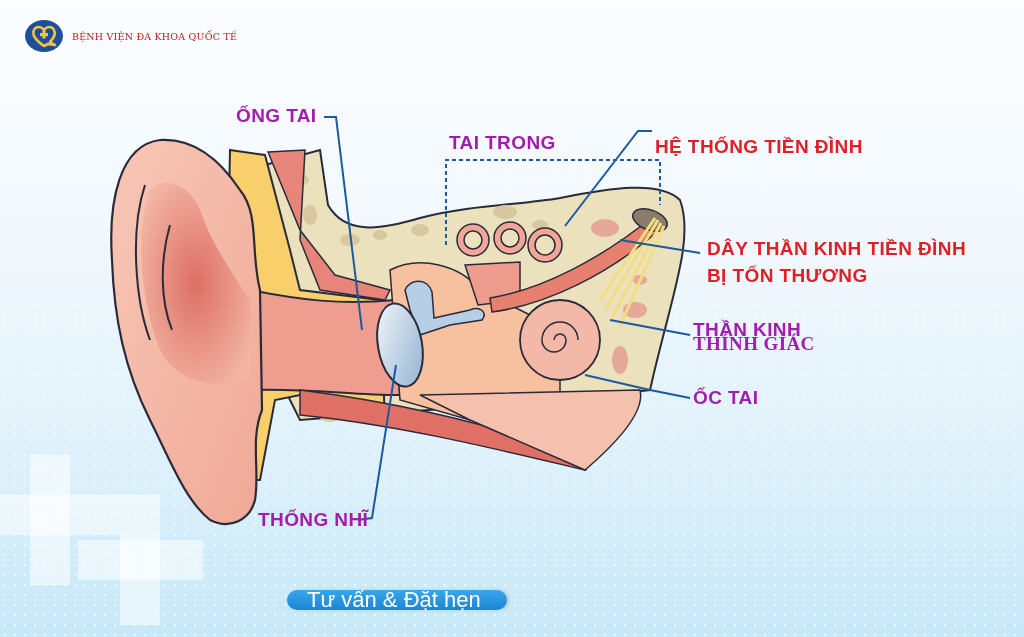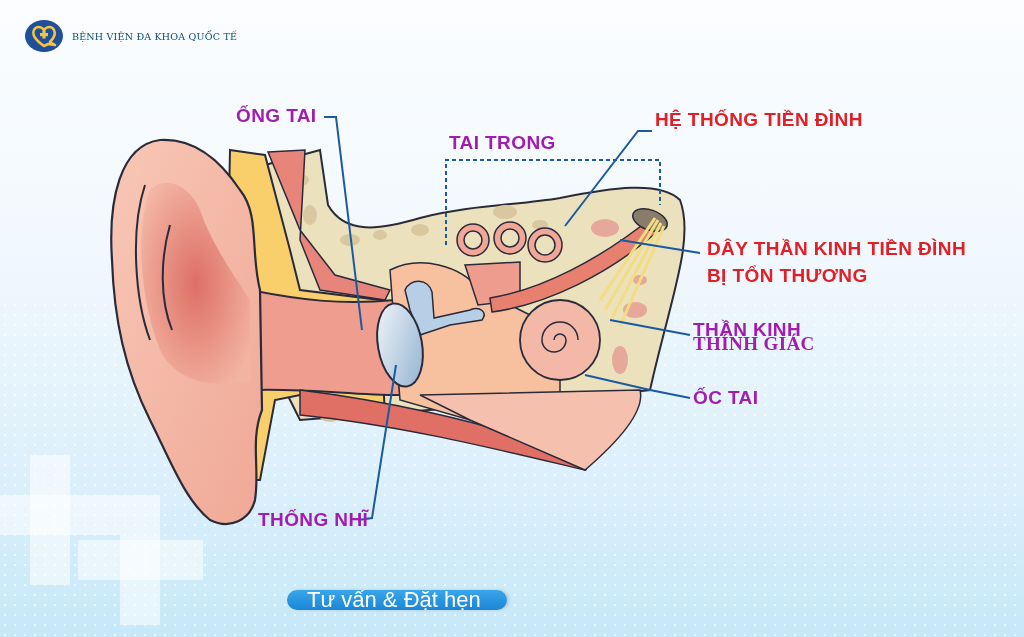--- a/index.html
+++ b/index.html
@@ -6,21 +6,21 @@
   body { width:1024px; height:637px; overflow:hidden; position:relative;
     font-family:"DejaVu Sans", sans-serif; }
   .bg { position:absolute; inset:0;
     background: linear-gradient(180deg, #fbfdff 0%, #f1f8fd 40%, #dcf0fb 75%, #c6e8f8 100%); }
   .bg-dots { position:absolute; left:0; right:0; top:300px; bottom:0;
     background-image: radial-gradient(circle, rgba(255,255,255,0.9) 1px, transparent 1.3px);
     background-size: 10px 10px; opacity:0.7; }
   .cross { position:absolute; background:rgba(255,255,255,0.55); }
   .logo { position:absolute; left:24px; top:18px; display:flex; align-items:center; }
   .logo-badge { width:40px; height:36px; }
-  .logo-text { margin-left:8px; color:#0c4a6e; }
+  .logo-text { margin-left:8px; color:#b91c1c; }
   .logo-sub { font-size:9.5px; letter-spacing:0.2px; line-height:11px; font-family:"DejaVu Serif", serif; }
   .logo-main { font-size:19px; font-weight:bold; line-height:22px; font-family:"DejaVu Sans", sans-serif; letter-spacing:0.3px; }
   .lbl { position:absolute; font-weight:bold; white-space:nowrap; font-family:"Liberation Sans", sans-serif; letter-spacing:0.4px; }
   .blue { color:#a21caf; }
   .red { color:#e01f26; }
   .lbl-17 { font-size:19px; }
   svg.art { position:absolute; left:0; top:0; }
   .cta { position:absolute; left:287px; top:590px; height:20px; width:446px; display:flex; }
   .cta-left { background:linear-gradient(180deg,#3aa6ea,#1b86d6); border-radius:18px 0 0 18px; color:#fff;
     font-size:22px; font-family:"Liberation Sans", sans-serif; display:flex; align-items:center; padding-left:20px; width:220px; box-sizing:border-box; border-radius:18px; position:relative; z-index:2; box-shadow:2px 0 3px rgba(0,0,0,0.15);}
@@ -133,21 +133,21 @@
     <path d="M446 245 L446 160 L660 160 L660 205" stroke-dasharray="4 3"></path>
     <path d="M652 131 L638 131 L565 226"></path>
     <path d="M620 240 L700 253"></path>
     <path d="M610 320 L690 335"></path>
     <path d="M585 375 L650 390 L690 398"></path>
   </g>
 </svg>
 
 <div class="lbl blue lbl-17" style="left:236px;top:105px;">ỐNG TAI</div>
 <div class="lbl blue lbl-17" style="left:449px;top:132px;">TAI TRONG</div>
-<div class="lbl red lbl-17" style="left:655px;top:109px;">HỆ THỐNG TIỀN ĐÌNH</div>
+<div class="lbl red lbl-17" style="left:655px;top:136px;">HỆ THỐNG TIỀN ĐÌNH</div>
 <div class="lbl red lbl-17" style="left:707px;top:238px;">DÂY THẦN KINH TIỀN ĐÌNH</div>
 <div class="lbl red lbl-17" style="left:707px;top:265px;">BỊ TỔN THƯƠNG</div>
 <div class="lbl blue lbl-17" style="left:693px;top:319px;">THẦN KINH</div>
 <div class="lbl blue lbl-17" style="left:693px;top:333px;font-family:Liberation Serif, serif;">THÍNH GIÁC</div>
 <div class="lbl blue lbl-17" style="left:693px;top:387px;">ỐC TAI</div>
 <div class="lbl blue lbl-17" style="left:258px;top:509px;">THỐNG NHĨ</div>
 
 <div class="cta">
   <div class="cta-left">Tư vấn &amp; Đặt hẹn</div>
 </div>

